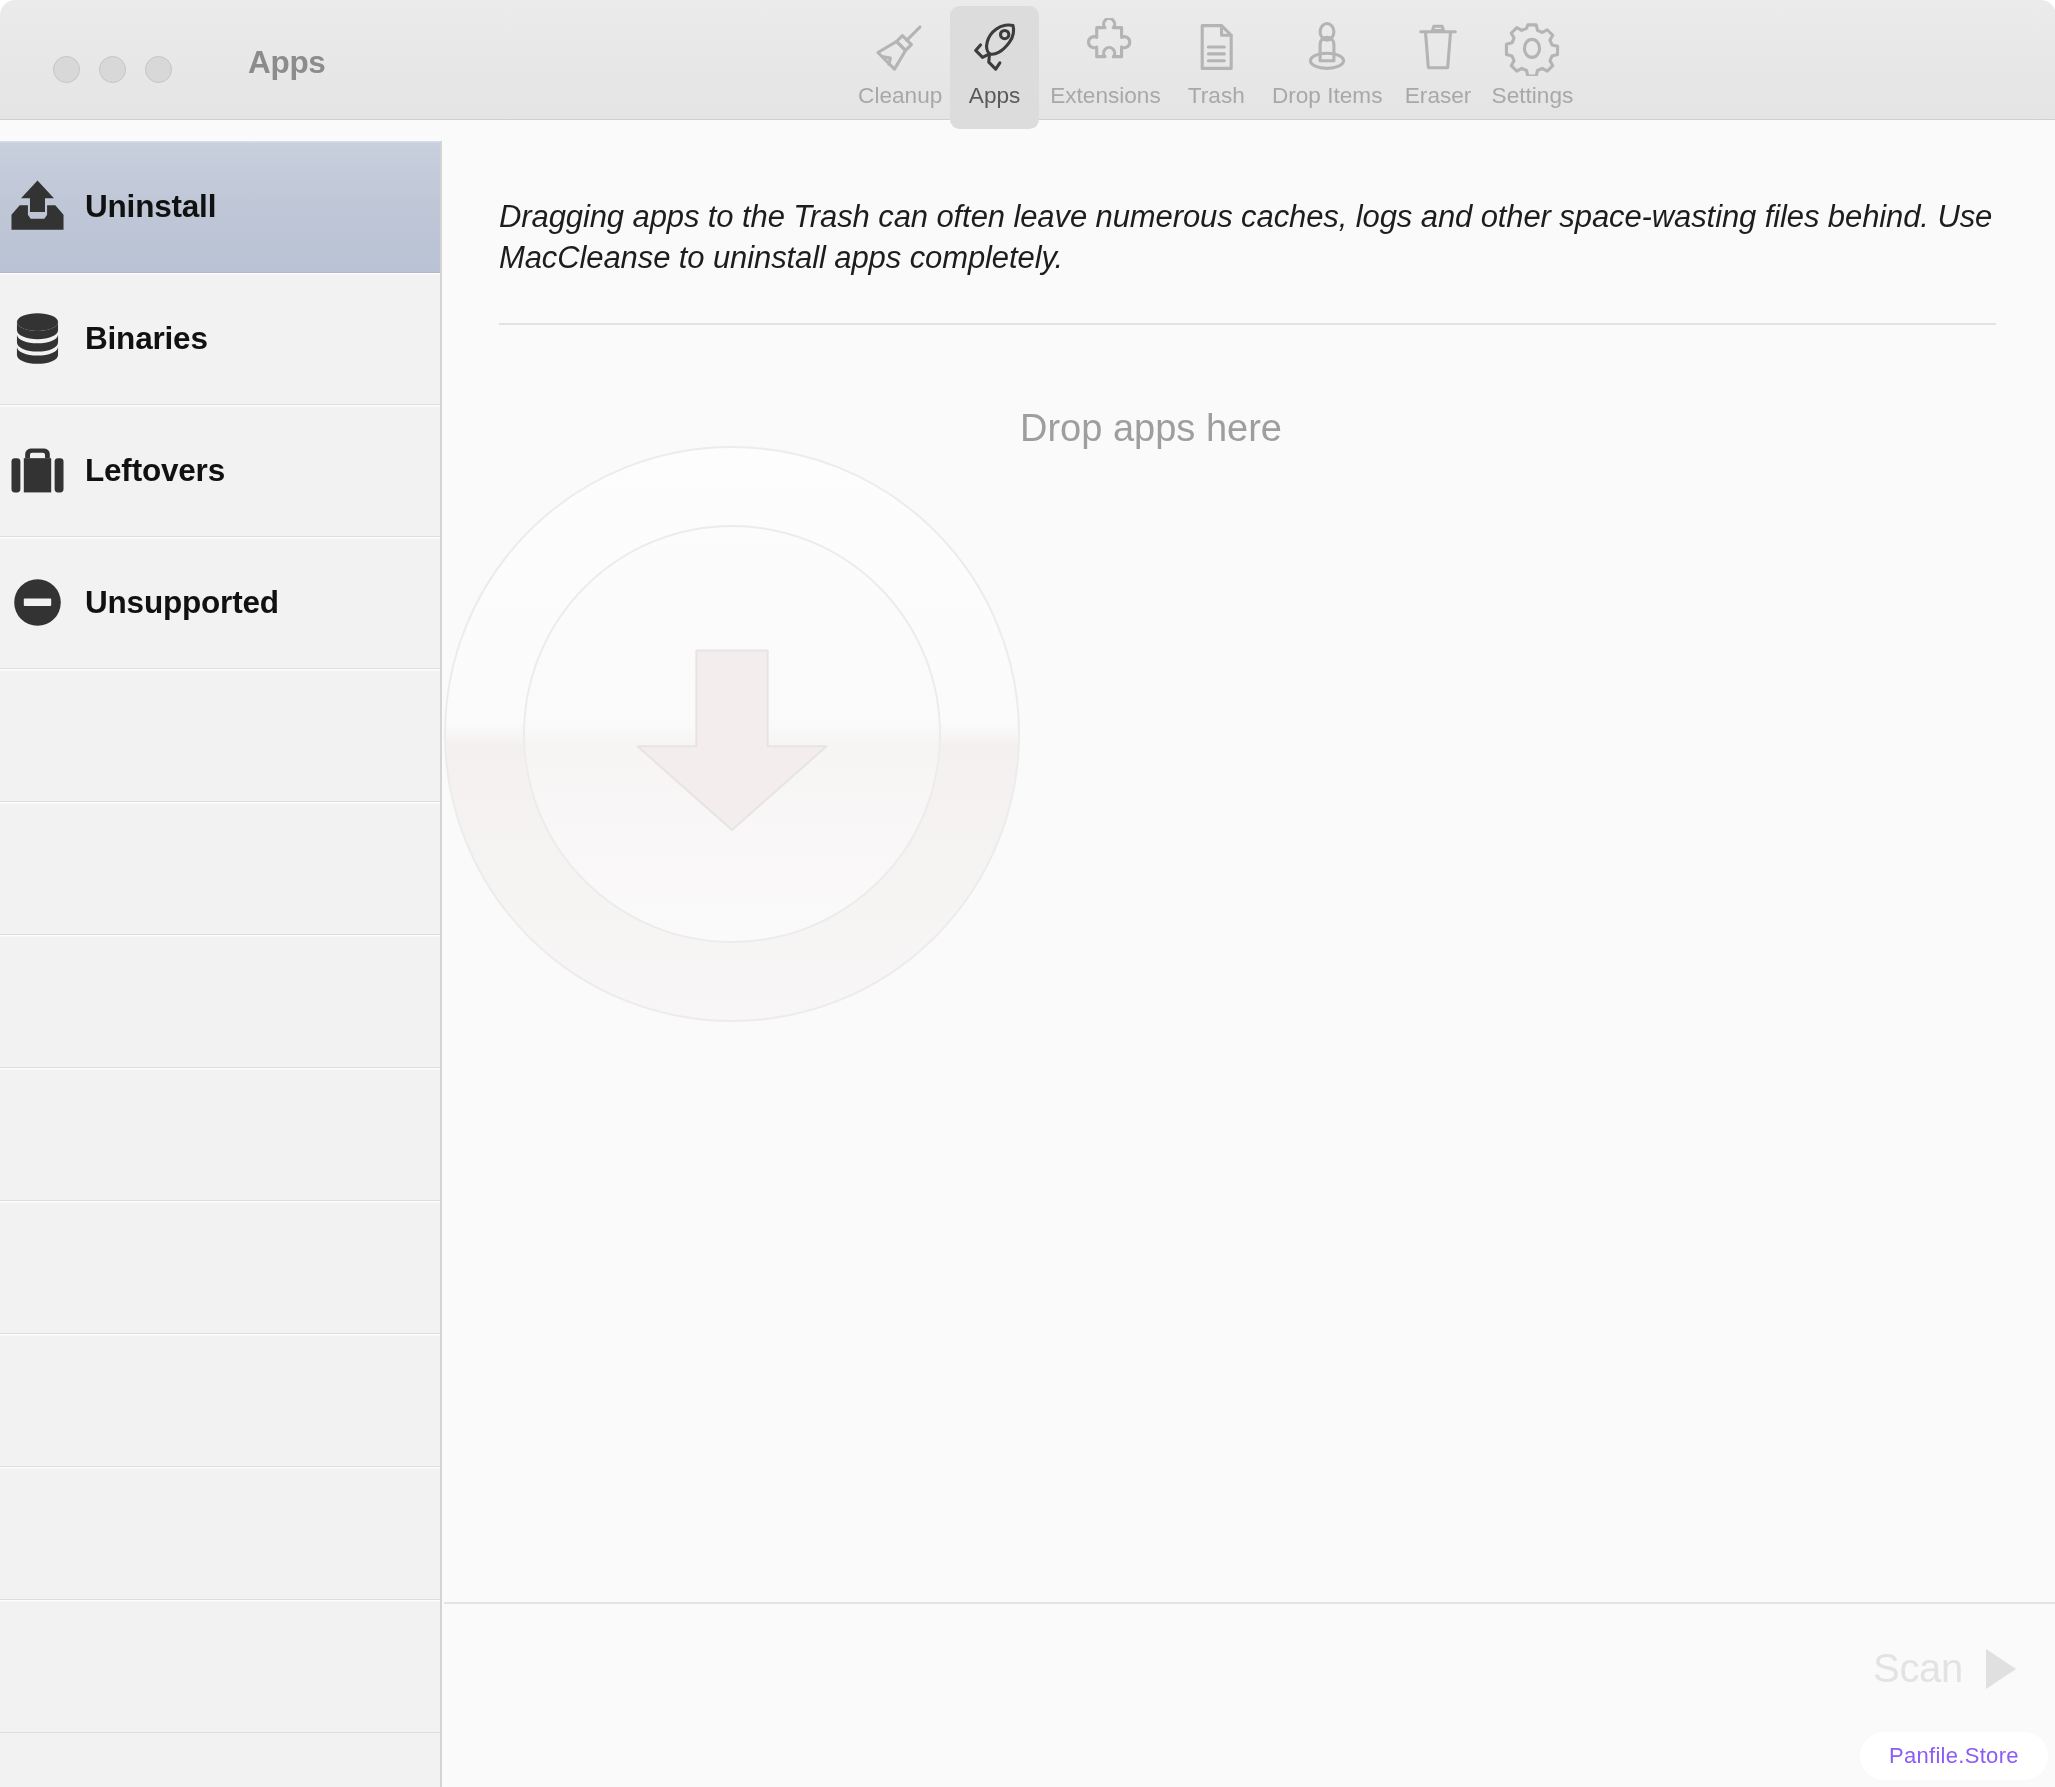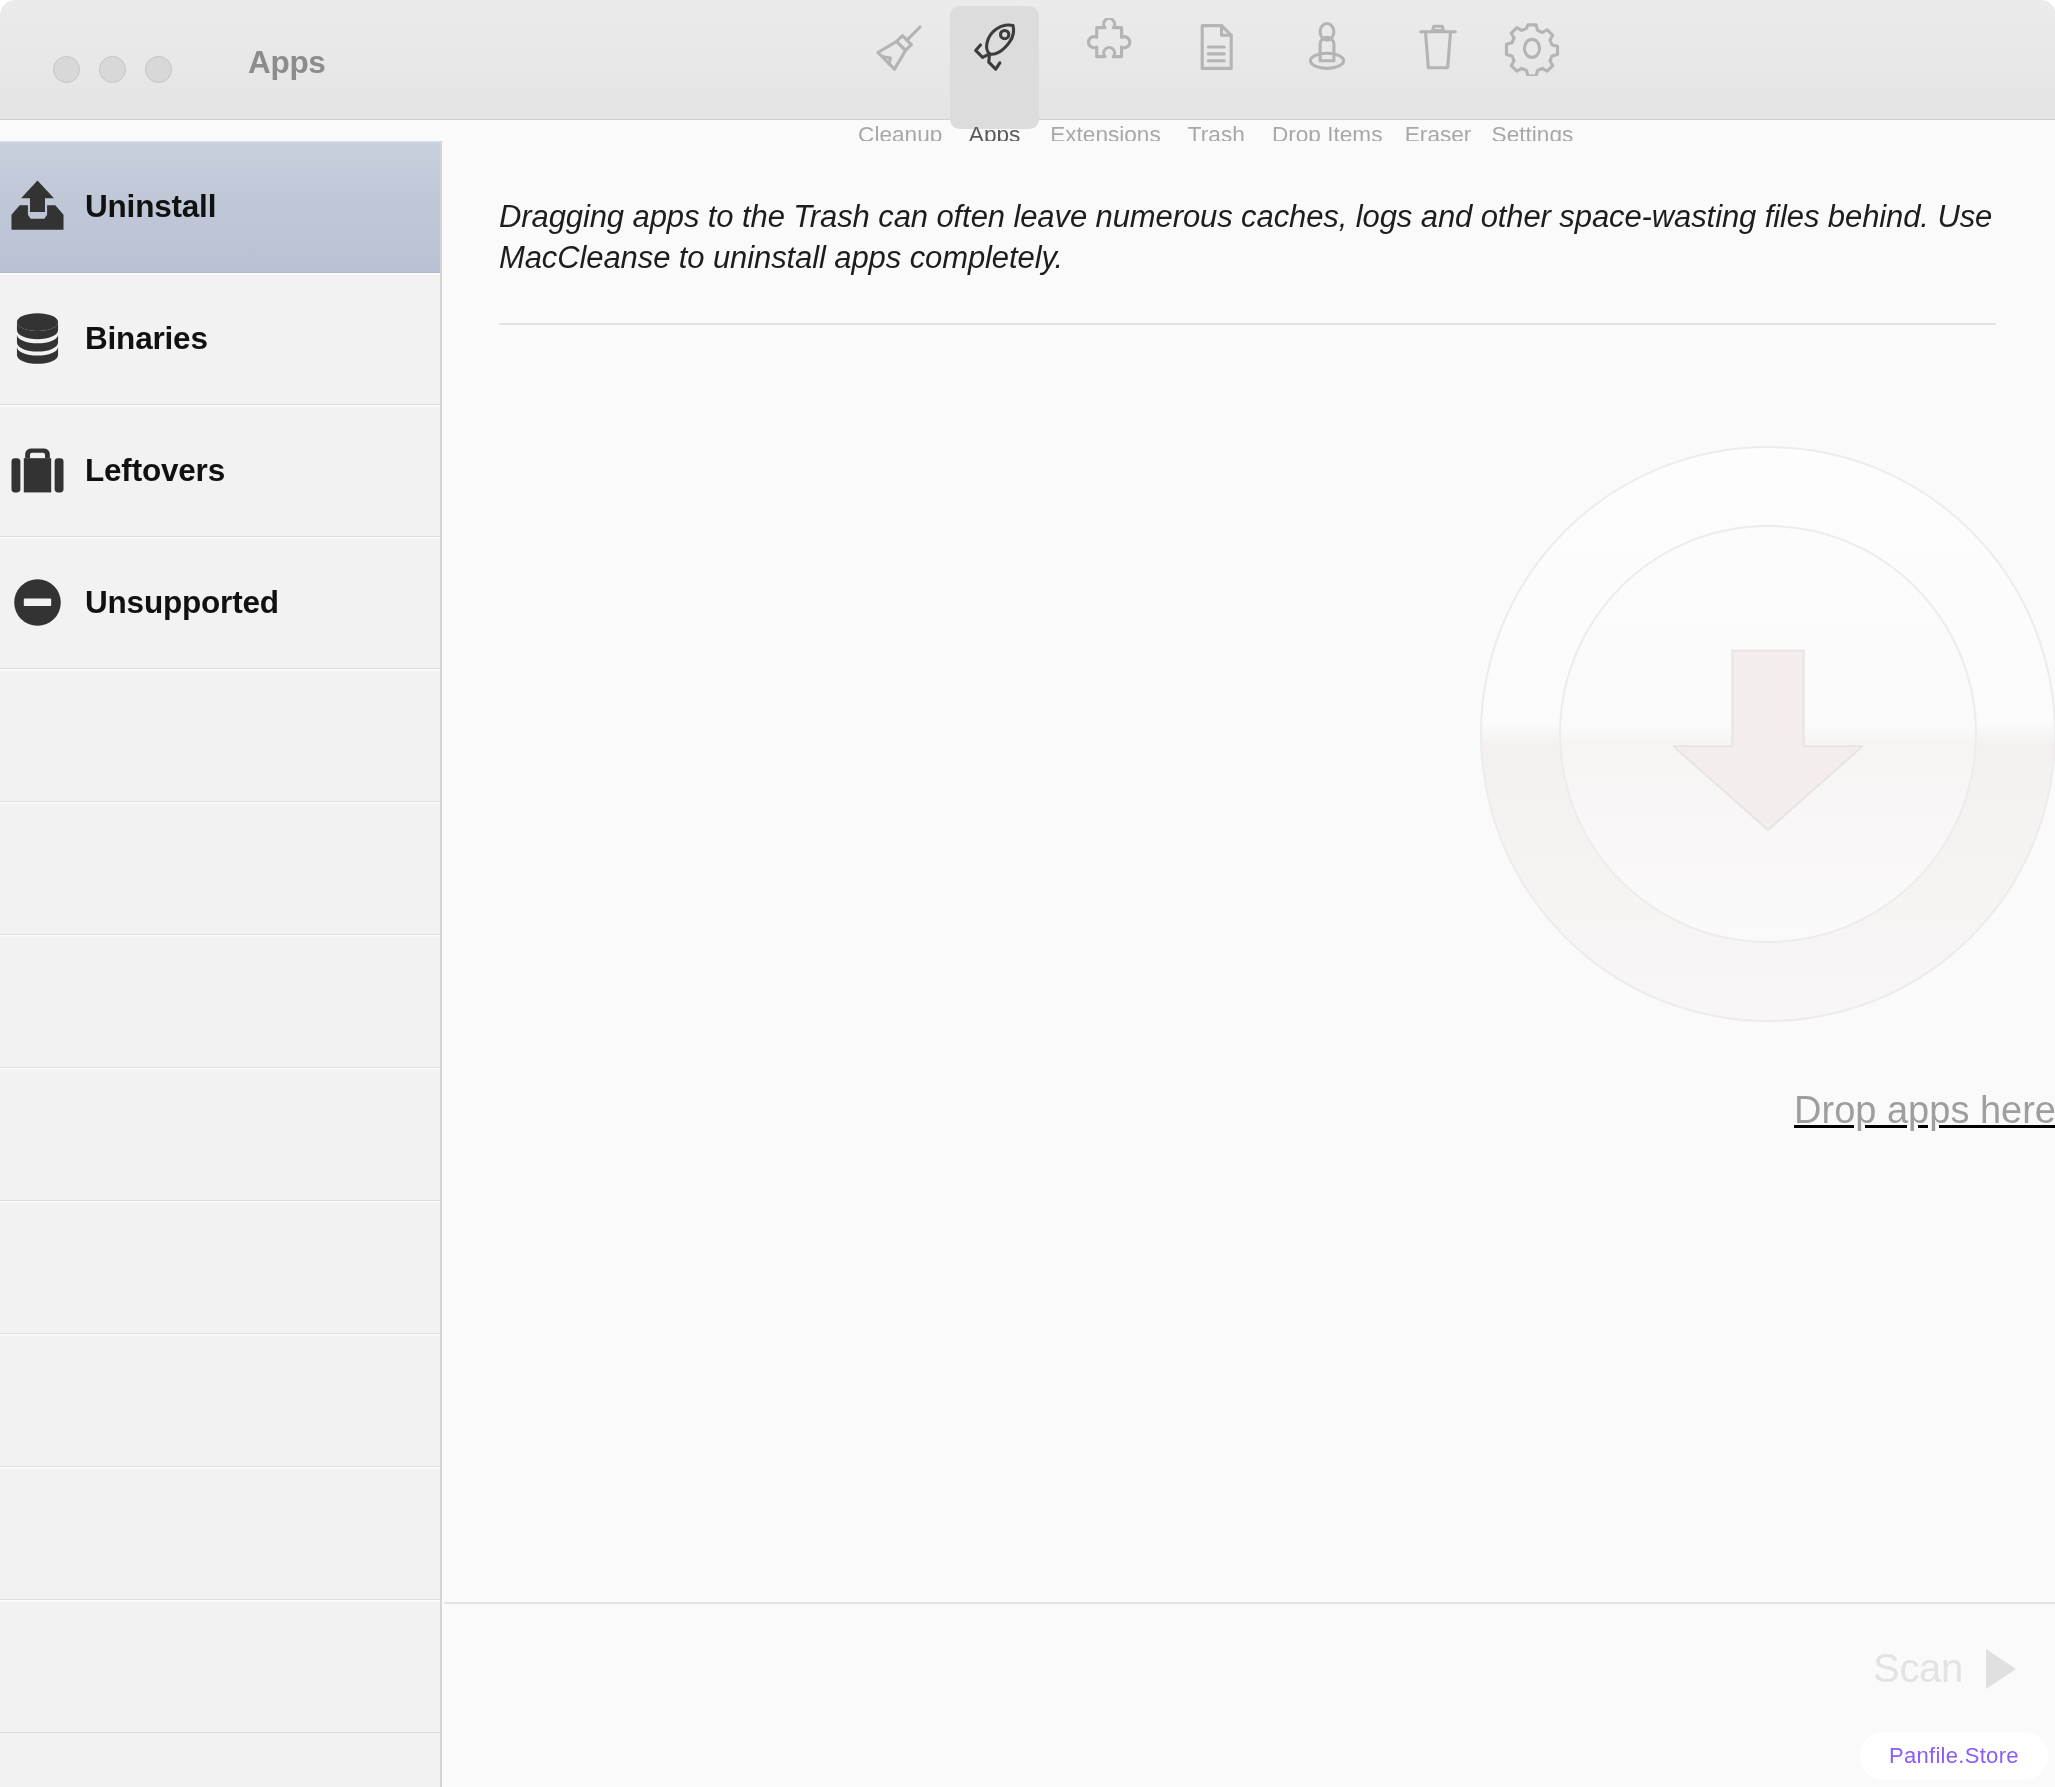--- a/index.html
+++ b/index.html
@@ -67,21 +67,20 @@
   .toolbar-item {
     width: 89px;
     height: 123px;
     display: flex;
     flex-direction: column;
     align-items: center;
     justify-content: flex-start;
     padding-top: 12.3px;
     border-radius: 9.6px;
     margin: 0 2.7px;
-    gap: 39px;
   }
   .toolbar-item.wide { width: 122px; }
   .toolbar-item.selected { background: #dcdcdc; }
   .toolbar-icon {
     width: 58px; height: 58px;
     display: flex; align-items: center; justify-content: center;
   }
   .toolbar-label {
     margin-top: 6.9px;
     font-size: 22.6px;
@@ -156,24 +155,23 @@
     background: #e2e2e2;
   }
 
   
   #dropzone {
     position: absolute;
     left: 0; top: 199px;
     width: 1612px;
     height: 1206px;
     display: flex;
-    flex-direction: column;
-    align-items: flex-end;
+    flex-direction: row;
+    align-items: flex-start;
     justify-content: flex-start;
-    text-decoration: underline;
   }
   #drop-target {
     position: relative;
     margin-top: 106px;
     width: 576px; height: 576px;
     display: flex; align-items: center; justify-content: center;
   }
   #ring-outer {
     position: absolute;
     left: 0; top: 0;

